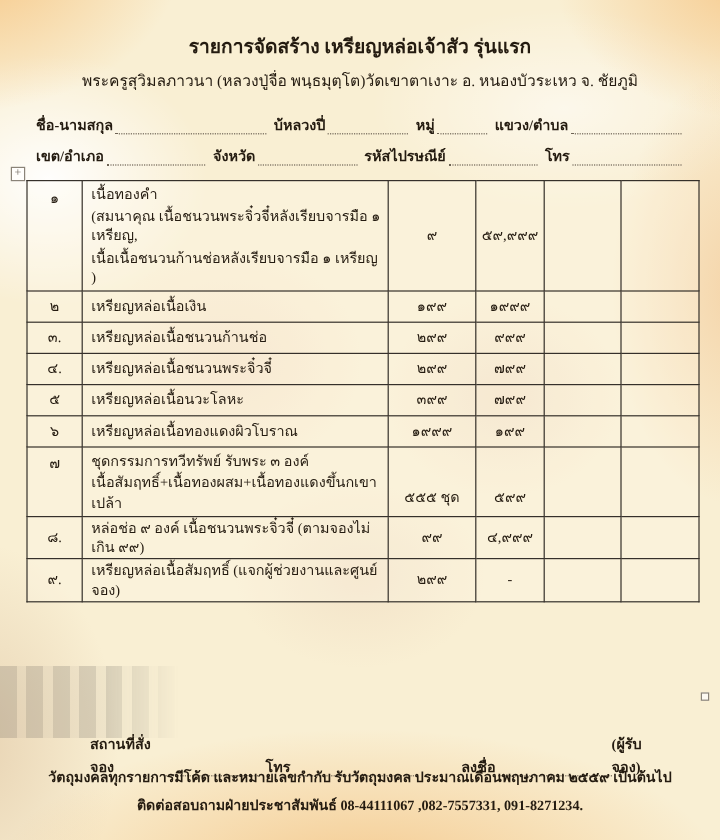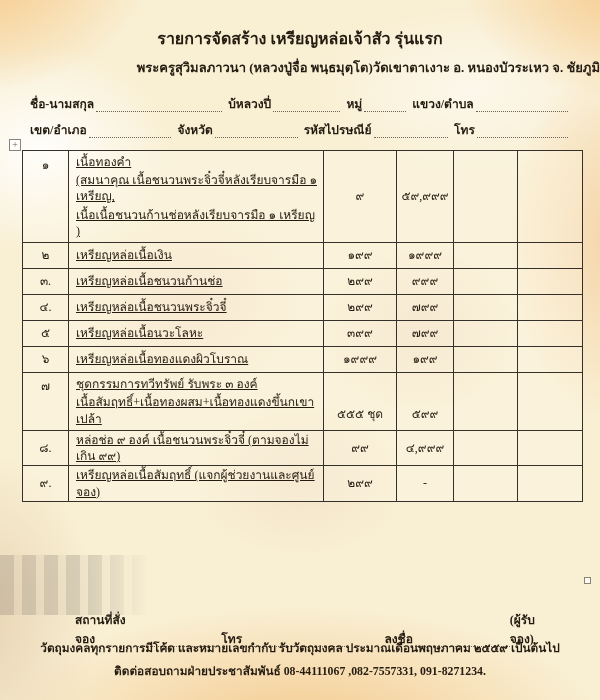--- a/index.html
+++ b/index.html
@@ -17,33 +17,33 @@
       radial-gradient(ellipse 170px 240px at -20px 620px, rgba(200,160,120,.35), rgba(200,160,120,0) 70%),
       radial-gradient(ellipse 190px 150px at 40px 150px, rgba(255,255,255,.95), rgba(255,255,255,0) 70%),
       radial-gradient(ellipse 230px 120px at 470px 90px, rgba(255,255,255,.55), rgba(255,255,255,0) 70%),
       radial-gradient(ellipse 160px 130px at 190px 300px, rgba(228,170,150,.18), rgba(228,170,150,0) 70%),
       radial-gradient(ellipse 140px 120px at 420px 330px, rgba(215,160,140,.16), rgba(215,160,140,0) 70%),
       radial-gradient(ellipse 150px 110px at 300px 480px, rgba(210,160,140,.15), rgba(210,160,140,0) 70%),
       #f9efd3;
   }
   .abs { position:absolute; }
   .title { top:26px; left:0; right:0; text-align:center; font-weight:bold; font-size:16px; }
-  .subtitle { top:57px; left:0; right:0; text-align:right; font-weight:bold; font-size:13px; }
+  .subtitle { top:57px; left:0; right:0; text-align:center; font-weight:normal; font-size:13px; }
   .formrow { display:flex; align-items:flex-end; left:30px; right:26px; font-weight:bold; font-size:12px; line-height:1.4; }
   .formrow .lbl { white-space:nowrap; }
   .dots { border-bottom:1px dotted #6d6354; height:14px; display:inline-block; }
   .fgrow { flex-grow:1; margin:0 6px 1px 2px; }
   .f15{flex-grow:1.5}.f11{flex-grow:1.1}.f10{flex-grow:1}.f09{flex-grow:.9}.f08{flex-grow:.8}.f05{flex-grow:.5}
   table { border-collapse:collapse; table-layout:fixed; width:560px; background:rgba(255,252,240,.25); }
   .tablewrap { top:150px; left:22px; }
   th, td { border:1.4px solid #35302a; vertical-align:middle; padding:1px 4px; }
   th { font-size:11.5px; font-weight:bold; height:26px; }
   td { font-size:12px; line-height:1.35; }
   .c-no { text-align:center; }
-  .c-item { text-align:left; padding-left:7px;text-decoration:underline; }
+  .c-item { text-align:left; padding-left:7px; }
   .c-num { text-align:center; }
   .r1 td { height:72px; }
   .rS td { height:26px; }
   .r7 td { height:58px; }
   .r8 td { height:27px; }
   .r9 td, .r10 td { height:28px; }
   .itemlines div { margin:2px 0; }
   .totalrow td { height:50px; }
   .totalflex { display:flex; align-items:flex-end; padding:0 0 10px 130px; font-weight:bold; font-size:12px; }
   .totalflex .dots { height:13px; }

